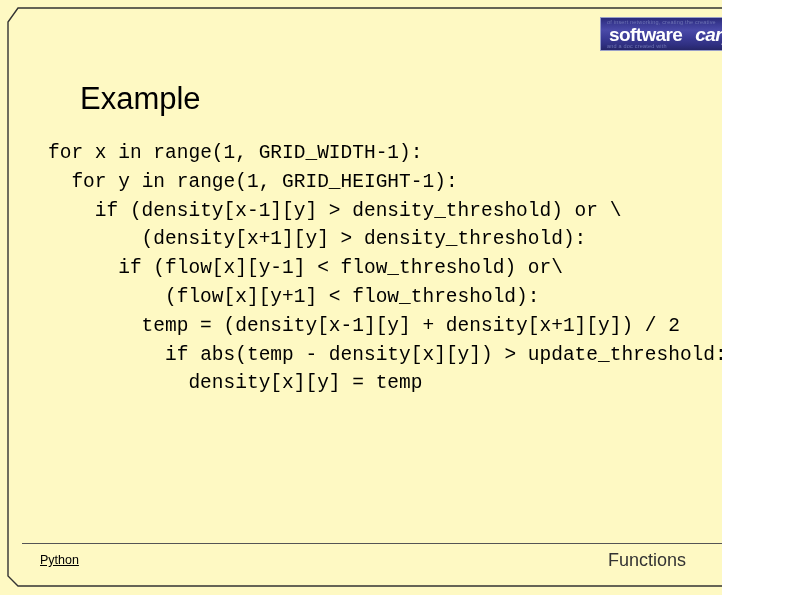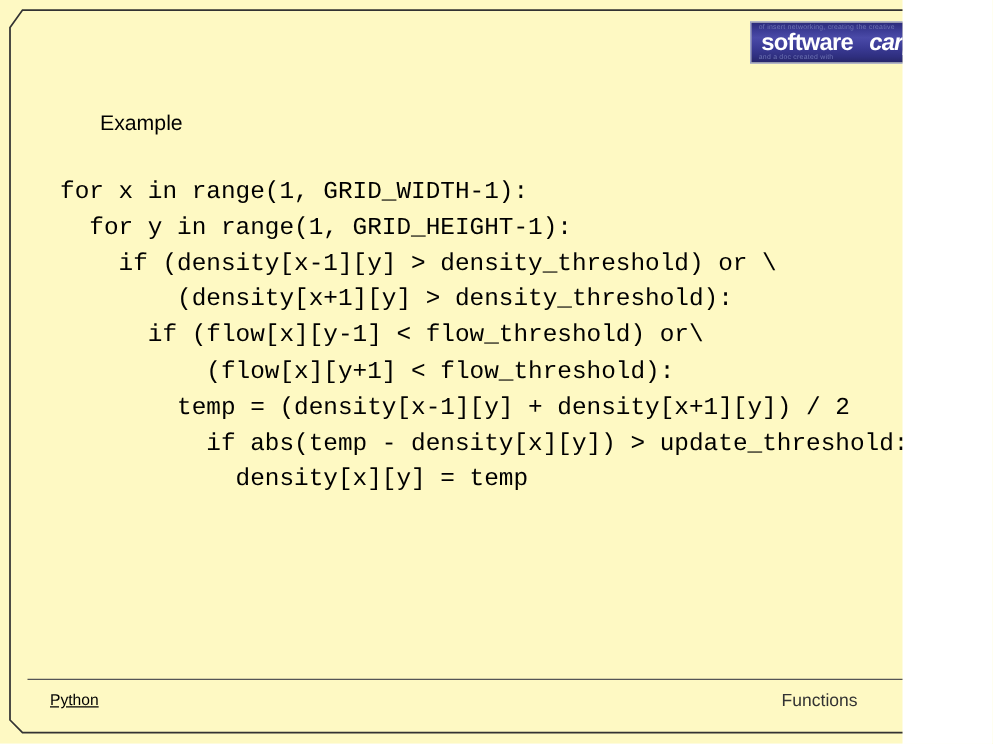--- a/index.html
+++ b/index.html
@@ -103,21 +103,21 @@
     height: 26px;
     background: #c9cde6;
     opacity: .75;
   }
 
   
   .title {
     position: absolute;
     left: 80px;
     top: 84px;
-    font-size: 17px;
+    font-size: 31px;
     line-height: 30px;
     color: #000000;
     font-family: "Liberation Sans", sans-serif;
     white-space: nowrap;
     text-align: right;
   }
 
   
   .code {
     position: absolute;
@@ -155,21 +155,21 @@
     line-height: 16px;
     color: #000000;
     font-family: "Liberation Sans", sans-serif;
     white-space: nowrap;
     text-decoration: underline;
   }
   .footer-right {
     position: absolute;
     right: 36px;
     top: 552px;
-    font-size: 14px;
+    font-size: 18px;
     line-height: 16px;
     color: #333333;
     font-family: "Liberation Sans", sans-serif;
     white-space: nowrap;
   }
 </style>
 </head>
 <body>
 
 <div class="slide">

